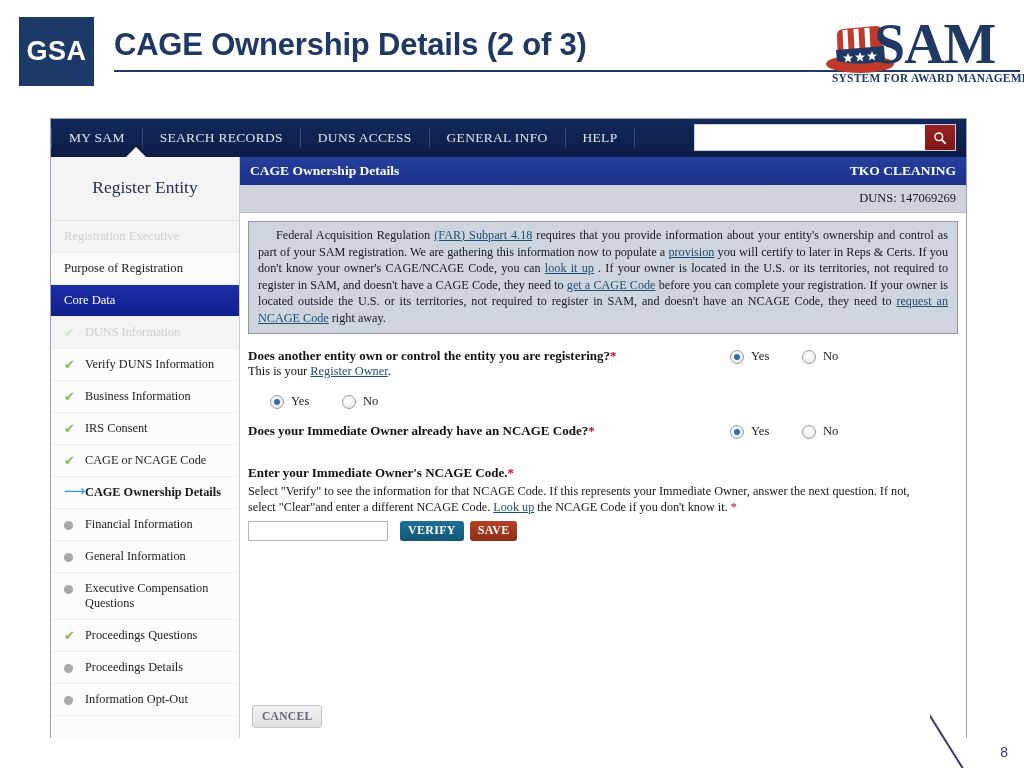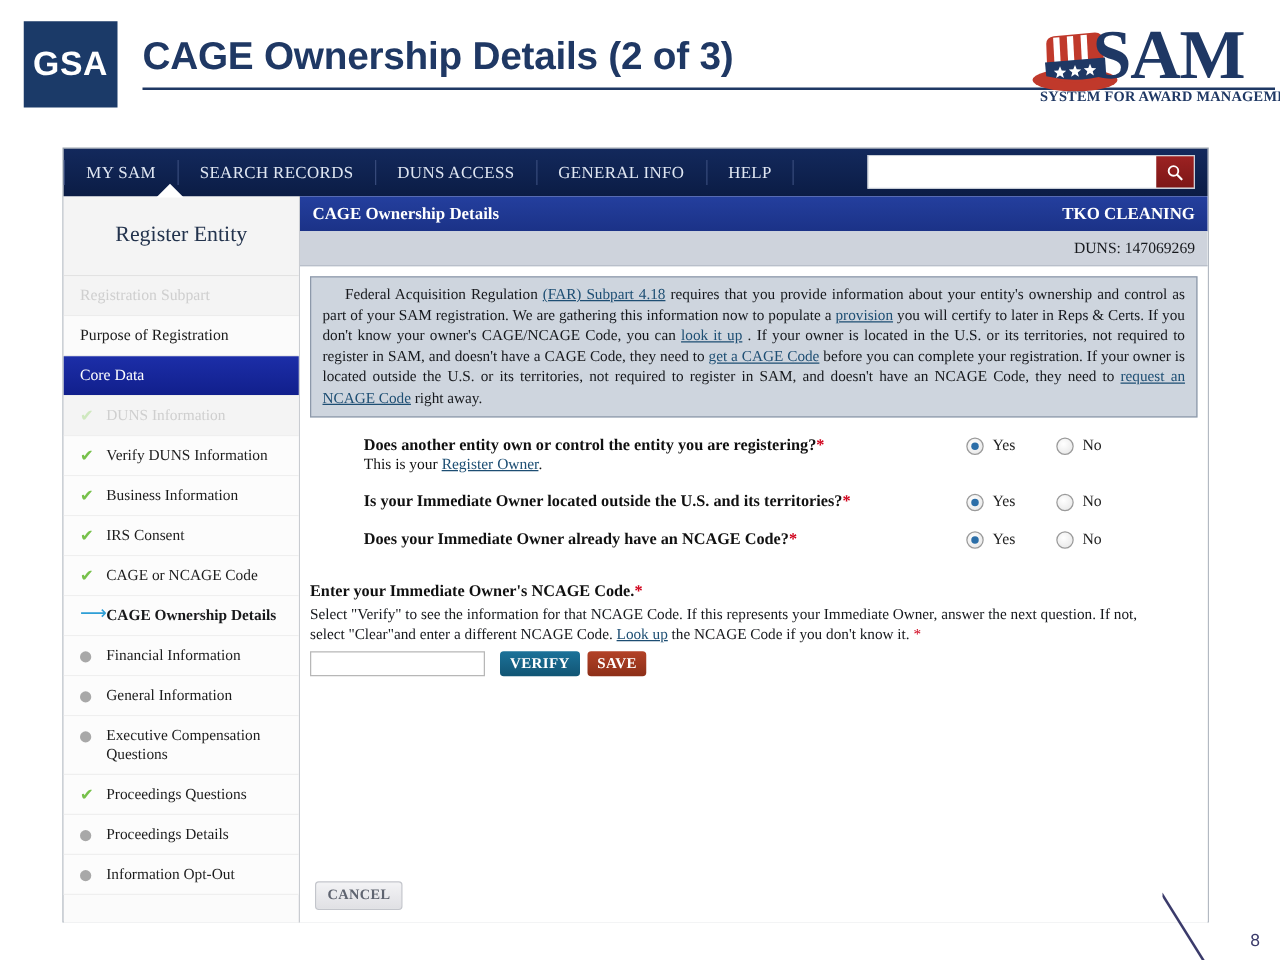--- a/index.html
+++ b/index.html
@@ -294,21 +294,20 @@
   .qrow {
     display: flex;
     align-items: flex-start;
     margin-top: 14px;
   }
   .qtext {
     width: 460px;
     font-family: "Liberation Serif", serif;
     font-size: 13px;
     color: #111;
-    margin-left: 43px;
   }
   .qtext .qmain { font-weight: bold; }
   .qtext .req { color: #d0021b; font-weight: bold; }
   .qtext .qsub { font-weight: normal; font-size: 12.4px; }
   .qtext .qsub a { color: #1d4e73; text-decoration: underline; }
   .answers {
     display: flex;
     align-items: center;
     margin-left: 22px;
     padding-top: 1px;
@@ -505,21 +504,21 @@
         </svg>
       </div>
     </div>
   </div>
 
   <div class="body-row">
 
     <div class="sidebar">
       <div class="sidebar-title">Register Entity</div>
 
-      <div class="side-item faded">Registration Subpart</div>
+      <div class="side-item faded">Registration Executive</div>
       <div class="side-item">Purpose of Registration</div>
       <div class="side-item active-section">Core Data</div>
 
       <div class="side-sub faded">
         <span class="bullet check pale">✔</span>
         <span class="lbl">DUNS Information</span>
       </div>
       <div class="side-sub">
         <span class="bullet check">✔</span>
         <span class="lbl">Verify DUNS Information</span>
@@ -599,23 +598,20 @@
               <span>Yes</span>
             </label>
             <label class="radio-opt">
               <span class="radio"></span>
               <span>No</span>
             </label>
           </div>
         </div>
 
         <div class="qrow">
-          <div class="qtext">
-            <span class="qmain">Is your Immediate Owner located outside the U.S. and its territories?</span><span class="req">*</span>
-          </div>
           <div class="answers">
             <label class="radio-opt">
               <span class="radio sel"></span>
               <span>Yes</span>
             </label>
             <label class="radio-opt">
               <span class="radio"></span>
               <span>No</span>
             </label>
           </div>

